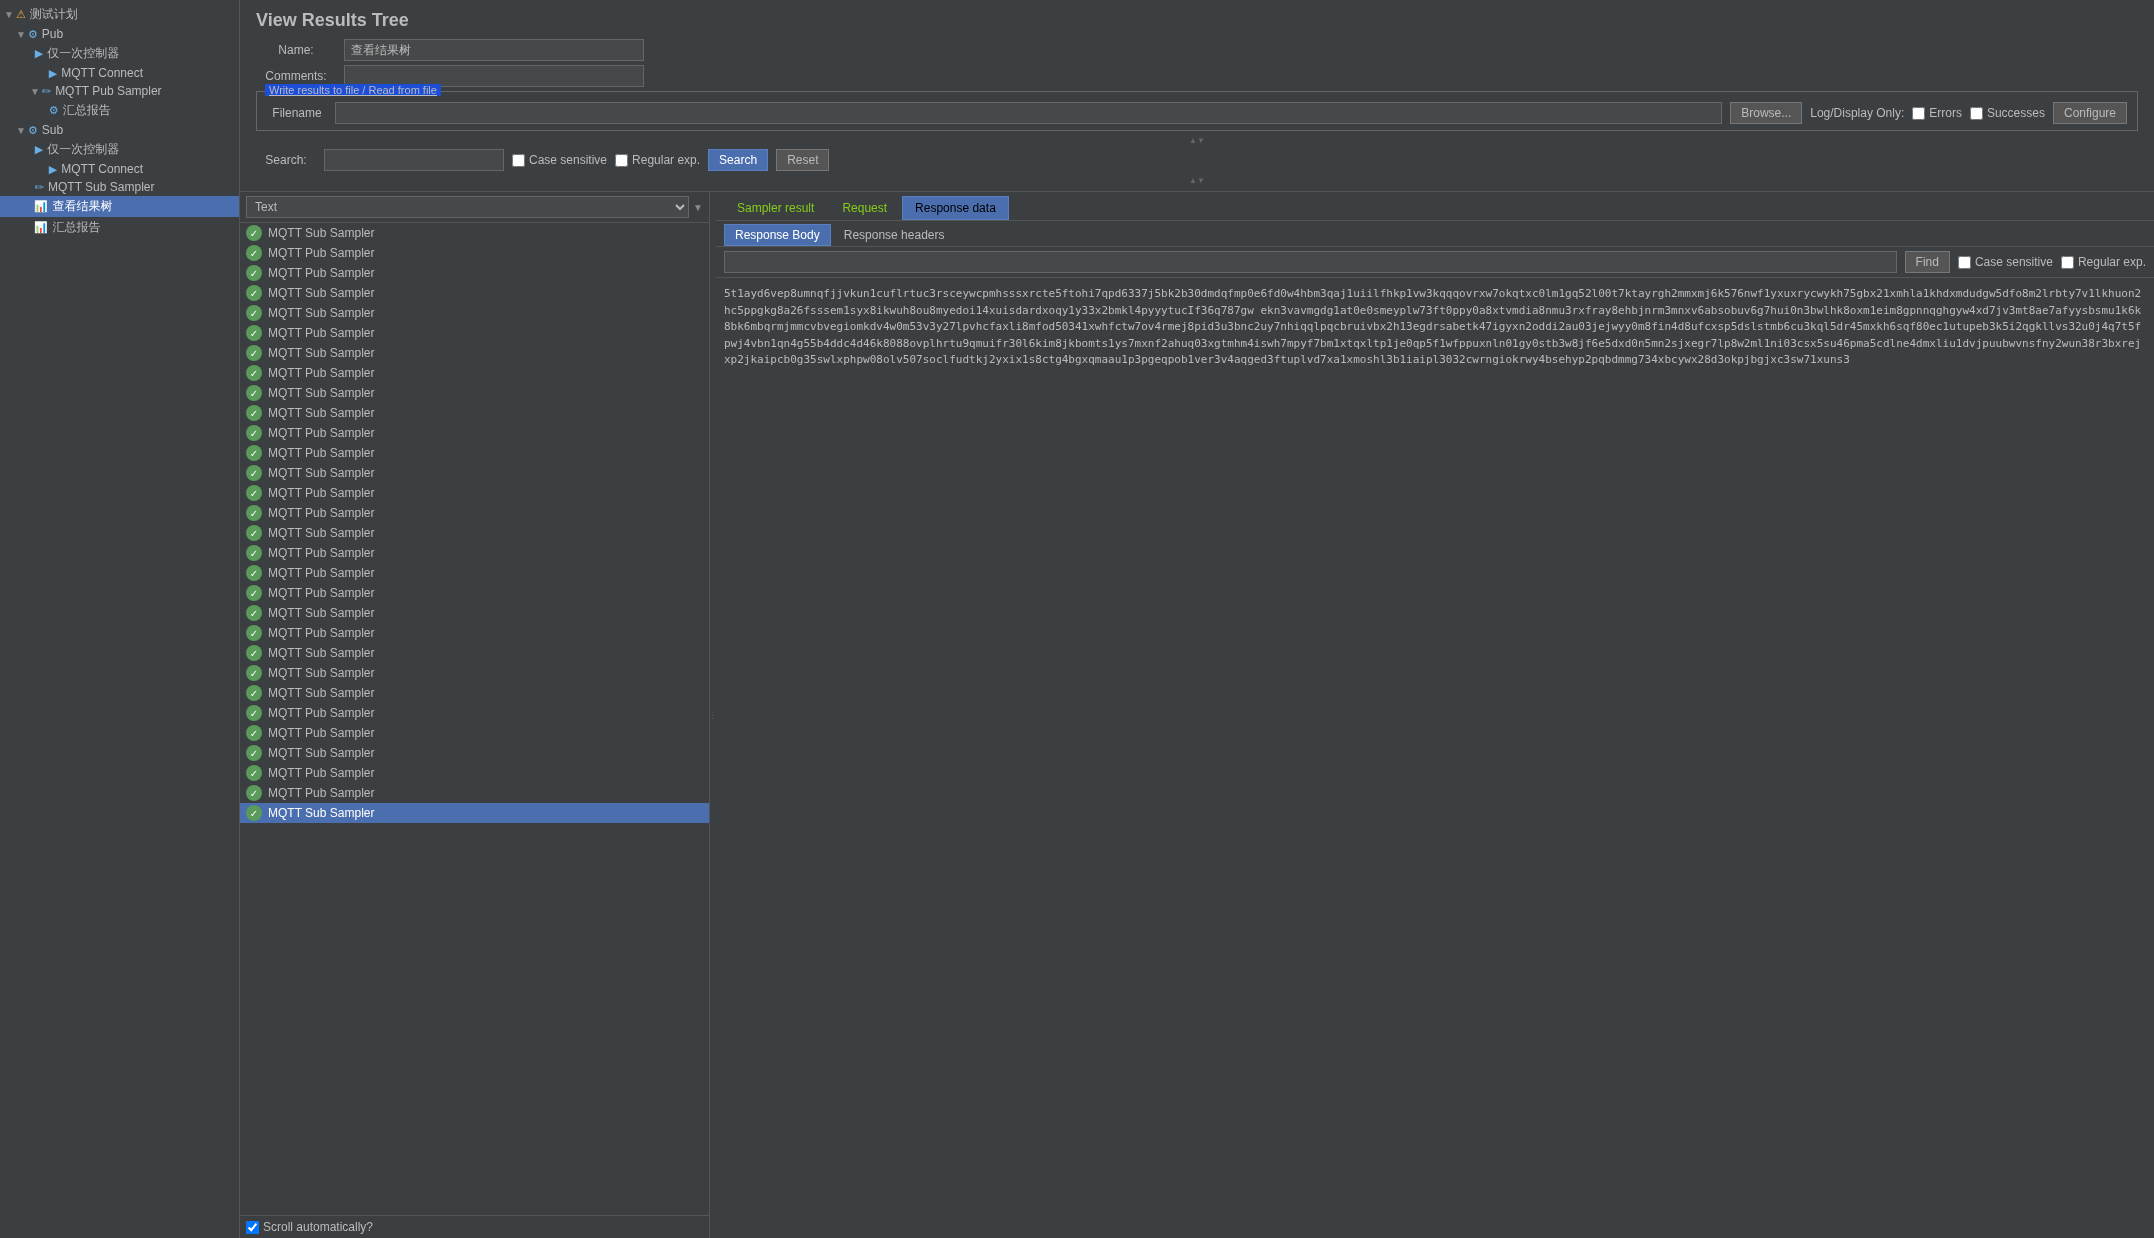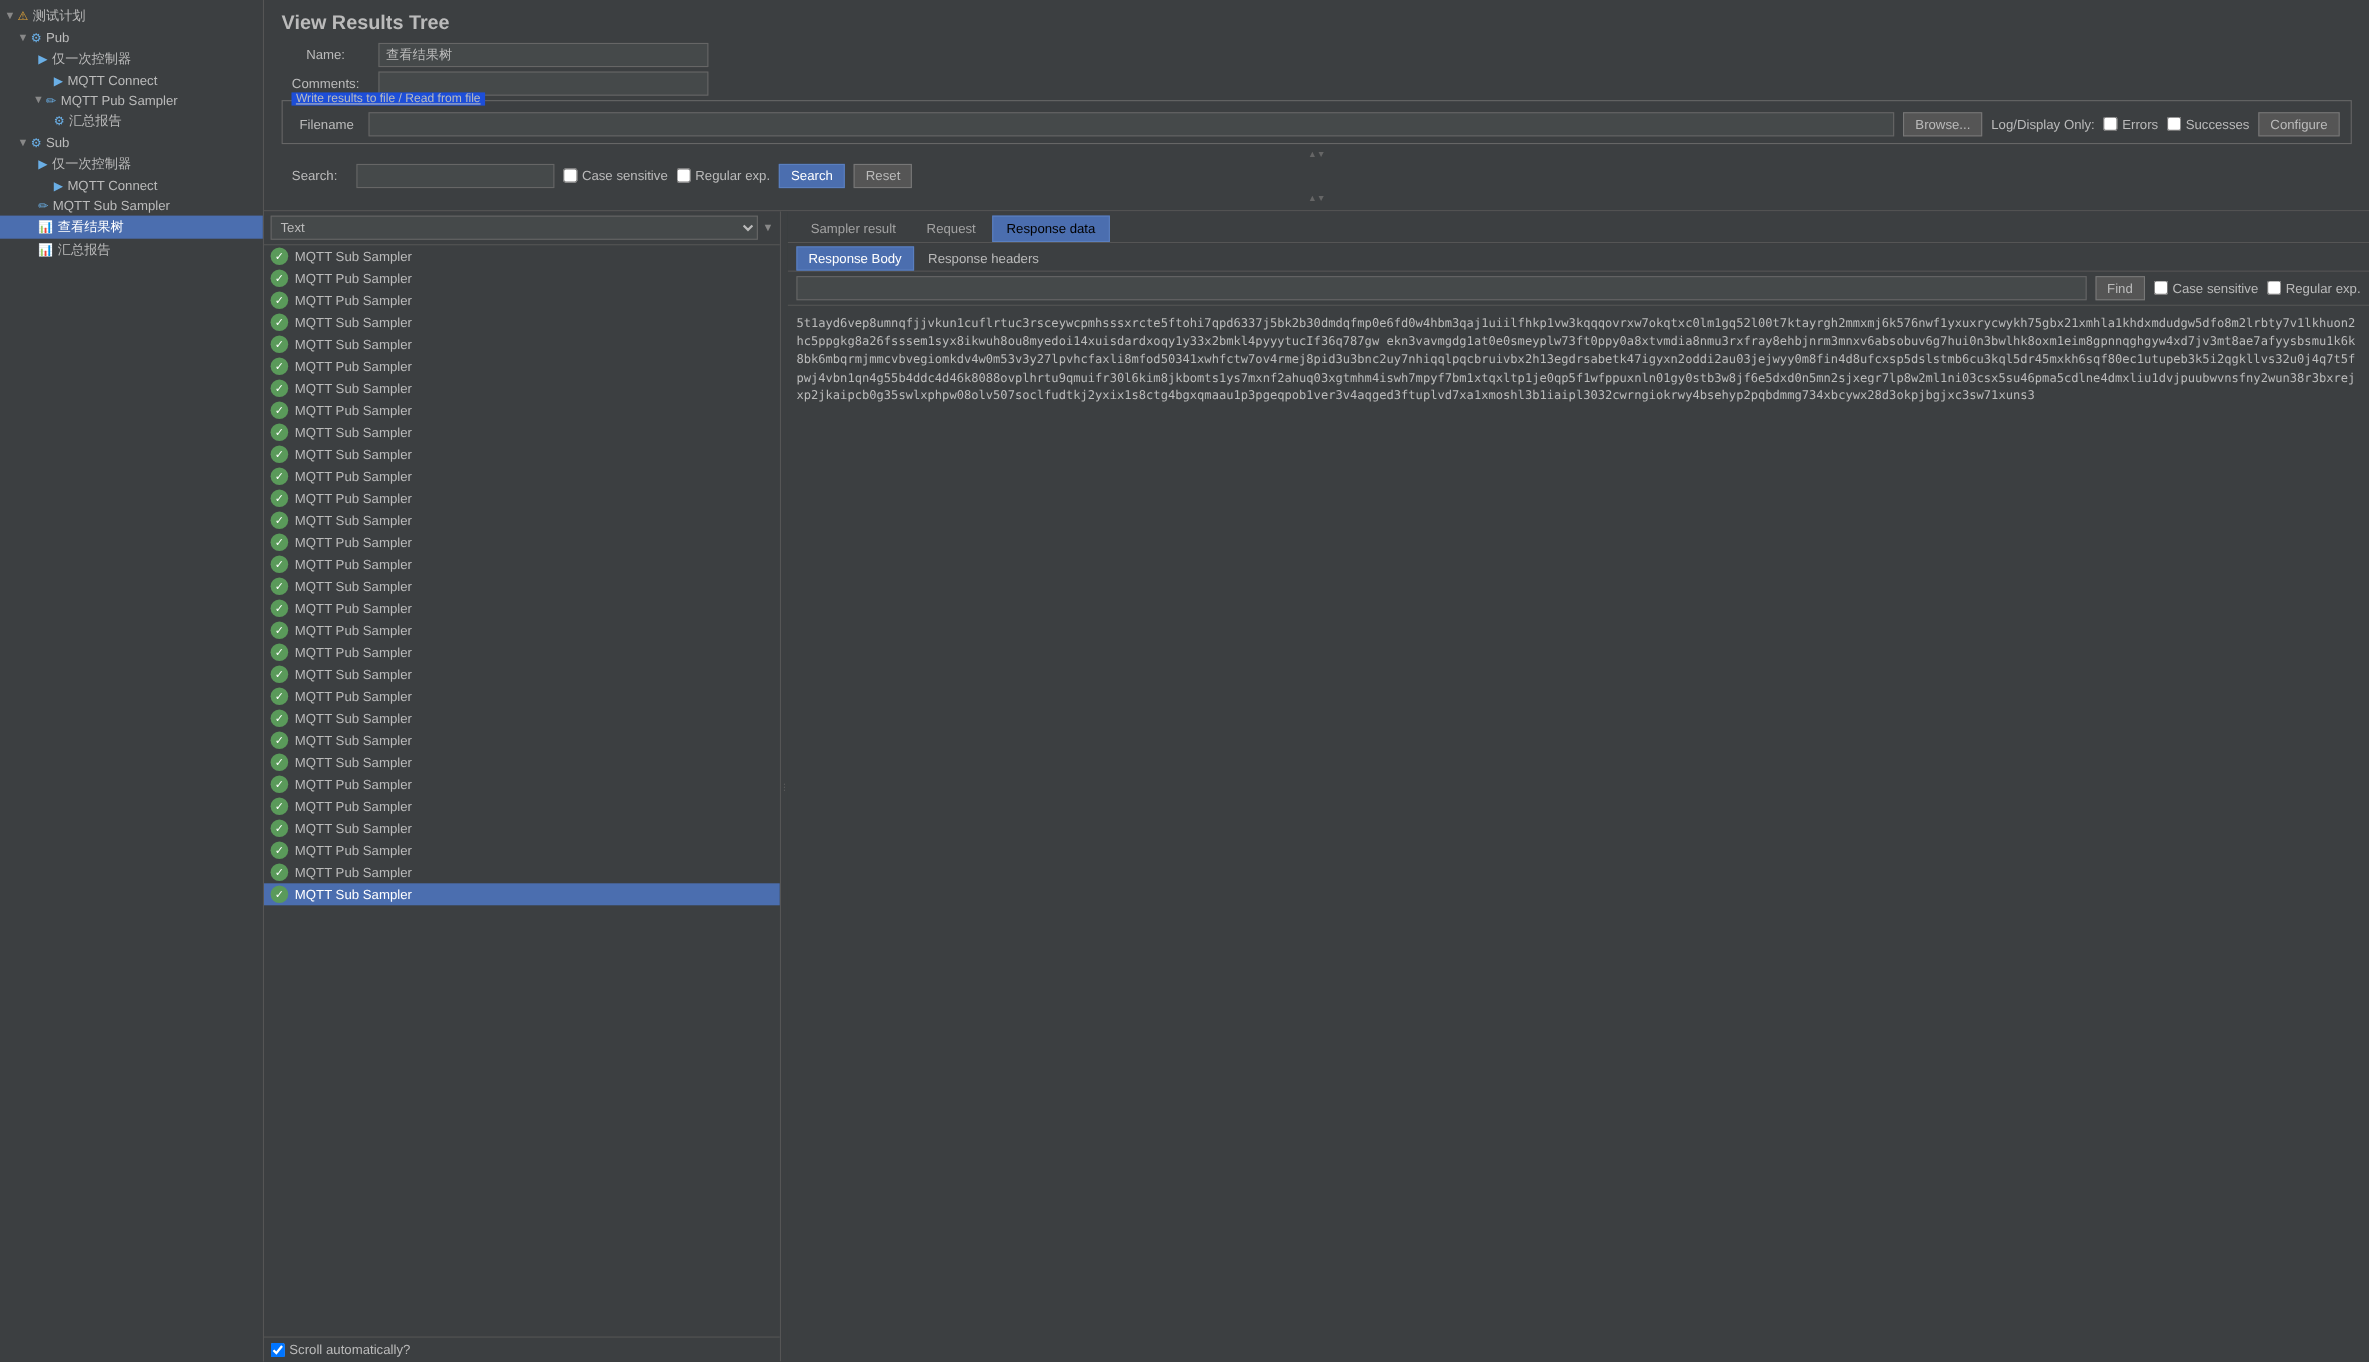--- a/index.html
+++ b/index.html
@@ -115,21 +115,21 @@
       font-size: 12px;
       height: 22px;
     }
     .btn-primary {
       background: #4b6eaf;
       border-color: #5a7fbf;
       color: #fff;
     }
     .checkbox-label {
       display: flex;
-      align-items: flex-start;
+      align-items: center;
       gap: 4px;
       font-size: 12px;
       color: #bbb;
     }
     .checkbox-label input { cursor: pointer; }
 
     
     .search-bar {
       display: flex;
       align-items: center;
@@ -242,21 +242,21 @@
       display: flex;
       background: #3c3f41;
       border-bottom: 1px solid #555;
       padding: 0 8px;
       gap: 2px;
     }
     .tab-item {
       padding: 4px 12px;
       cursor: pointer;
       font-size: 12px;
-      color: #a3a3a3;
+      color: #84cc16;
       border: 1px solid transparent;
       margin-top: 4px;
     }
     .tab-item.active {
       background: #4b6eaf;
       color: #000000;
       border-color: #5a7fbf;
     }
 
     .sub-tab-bar {

